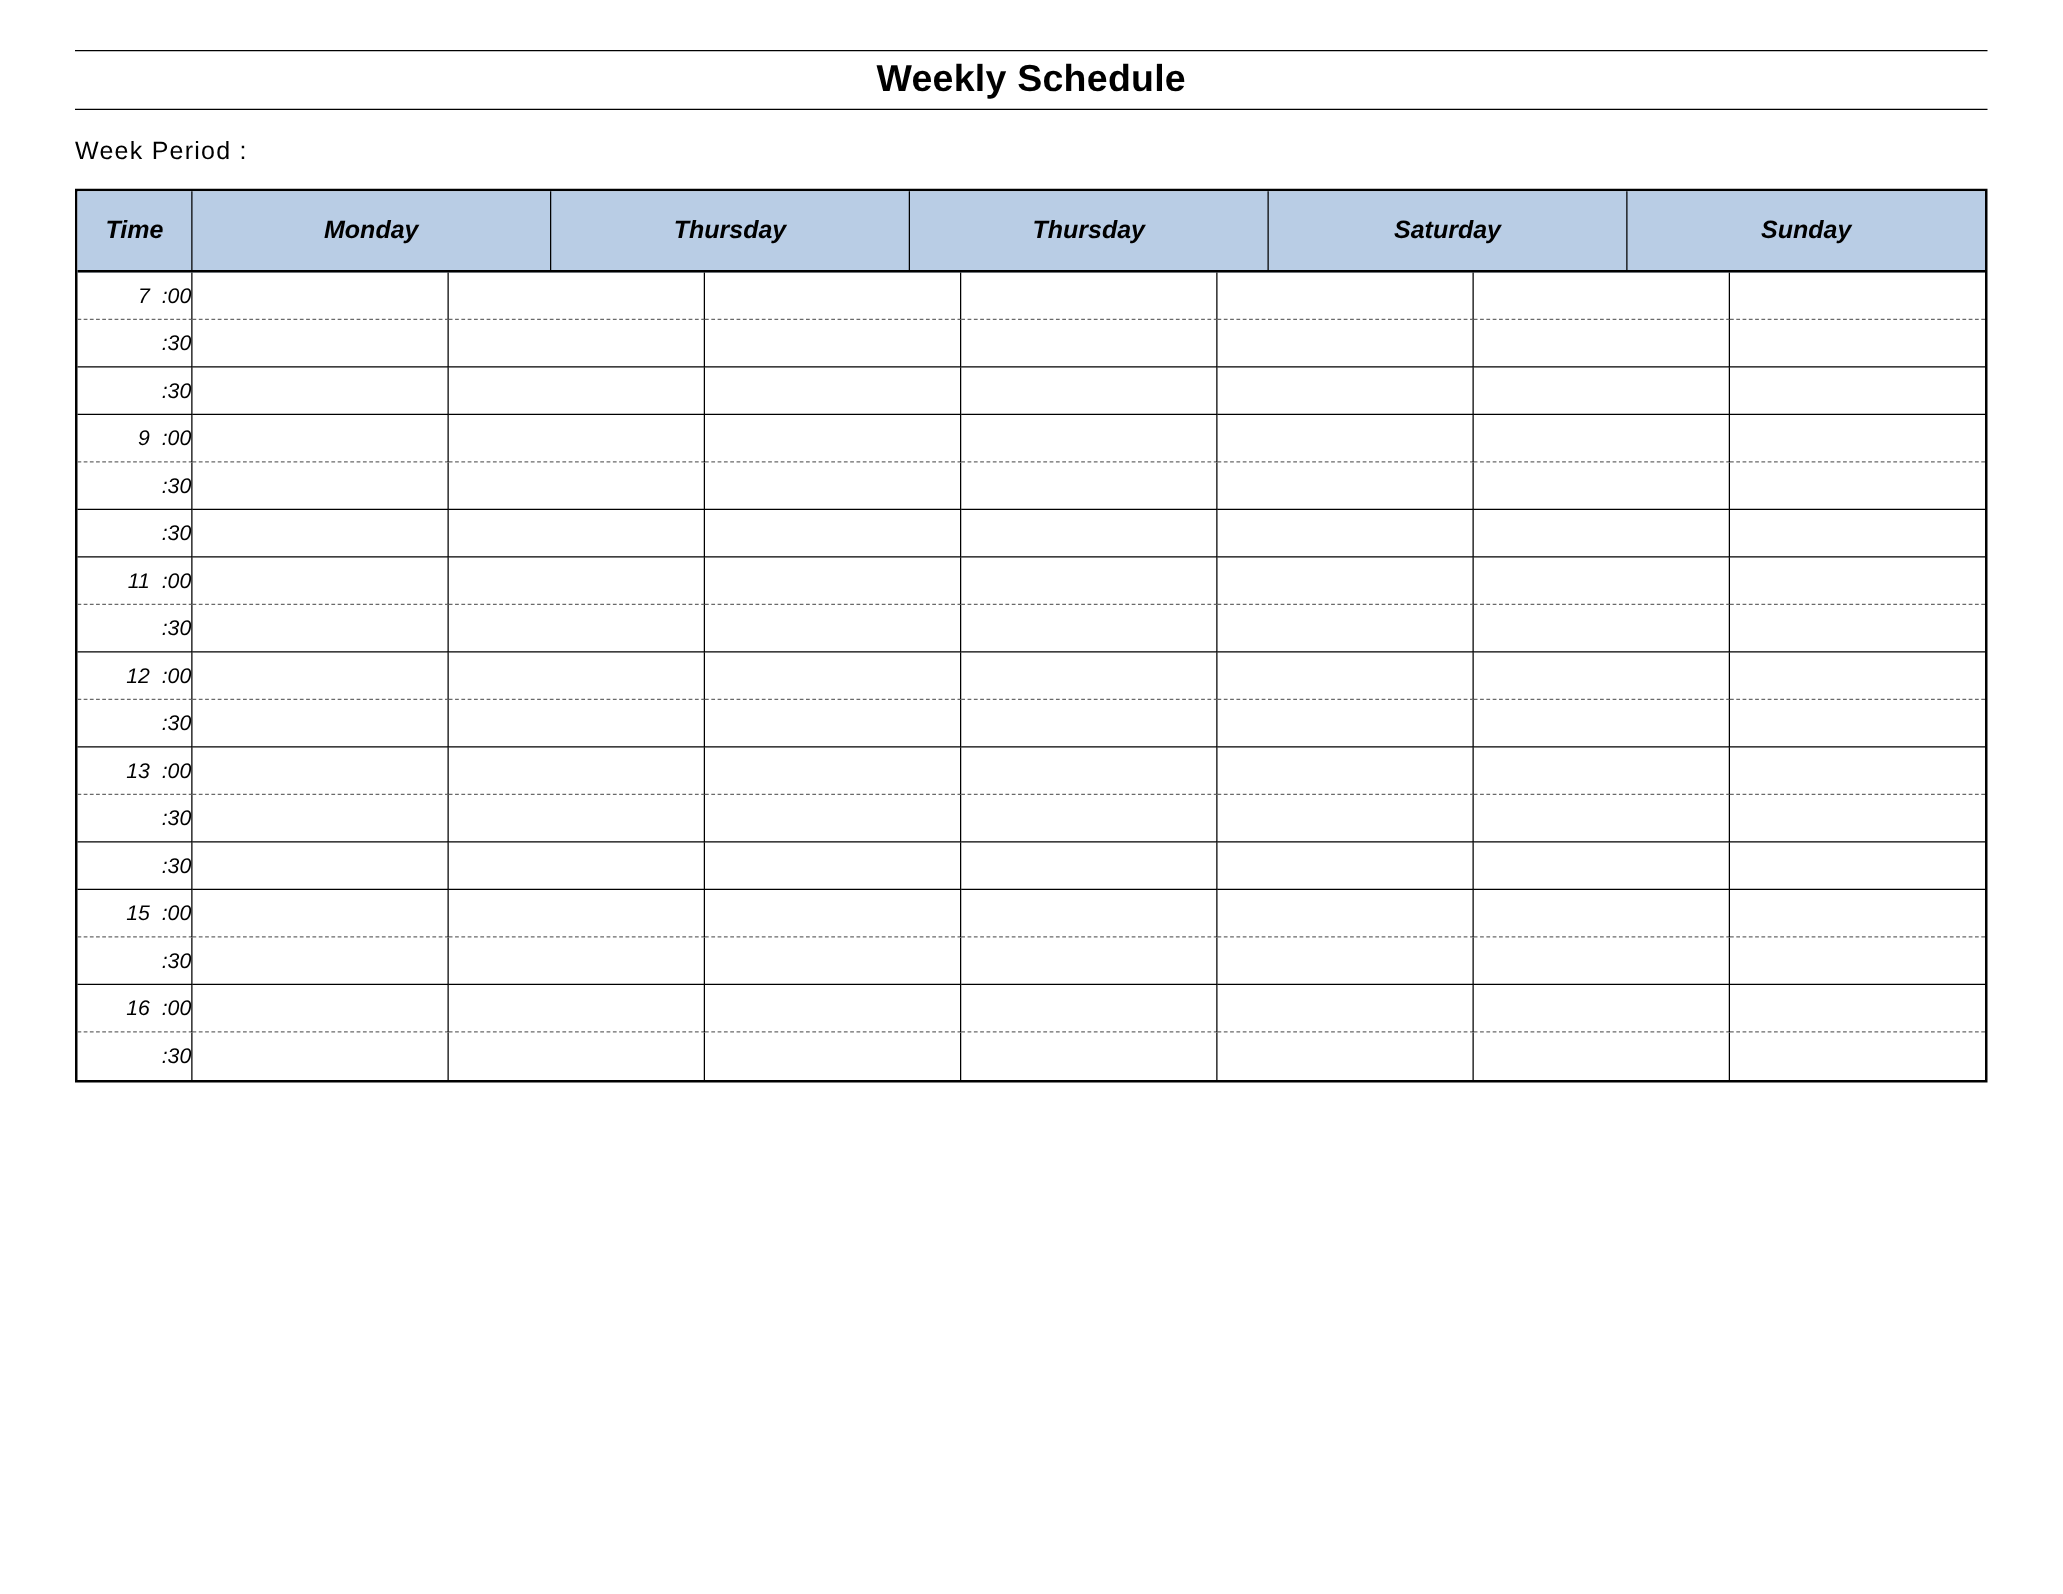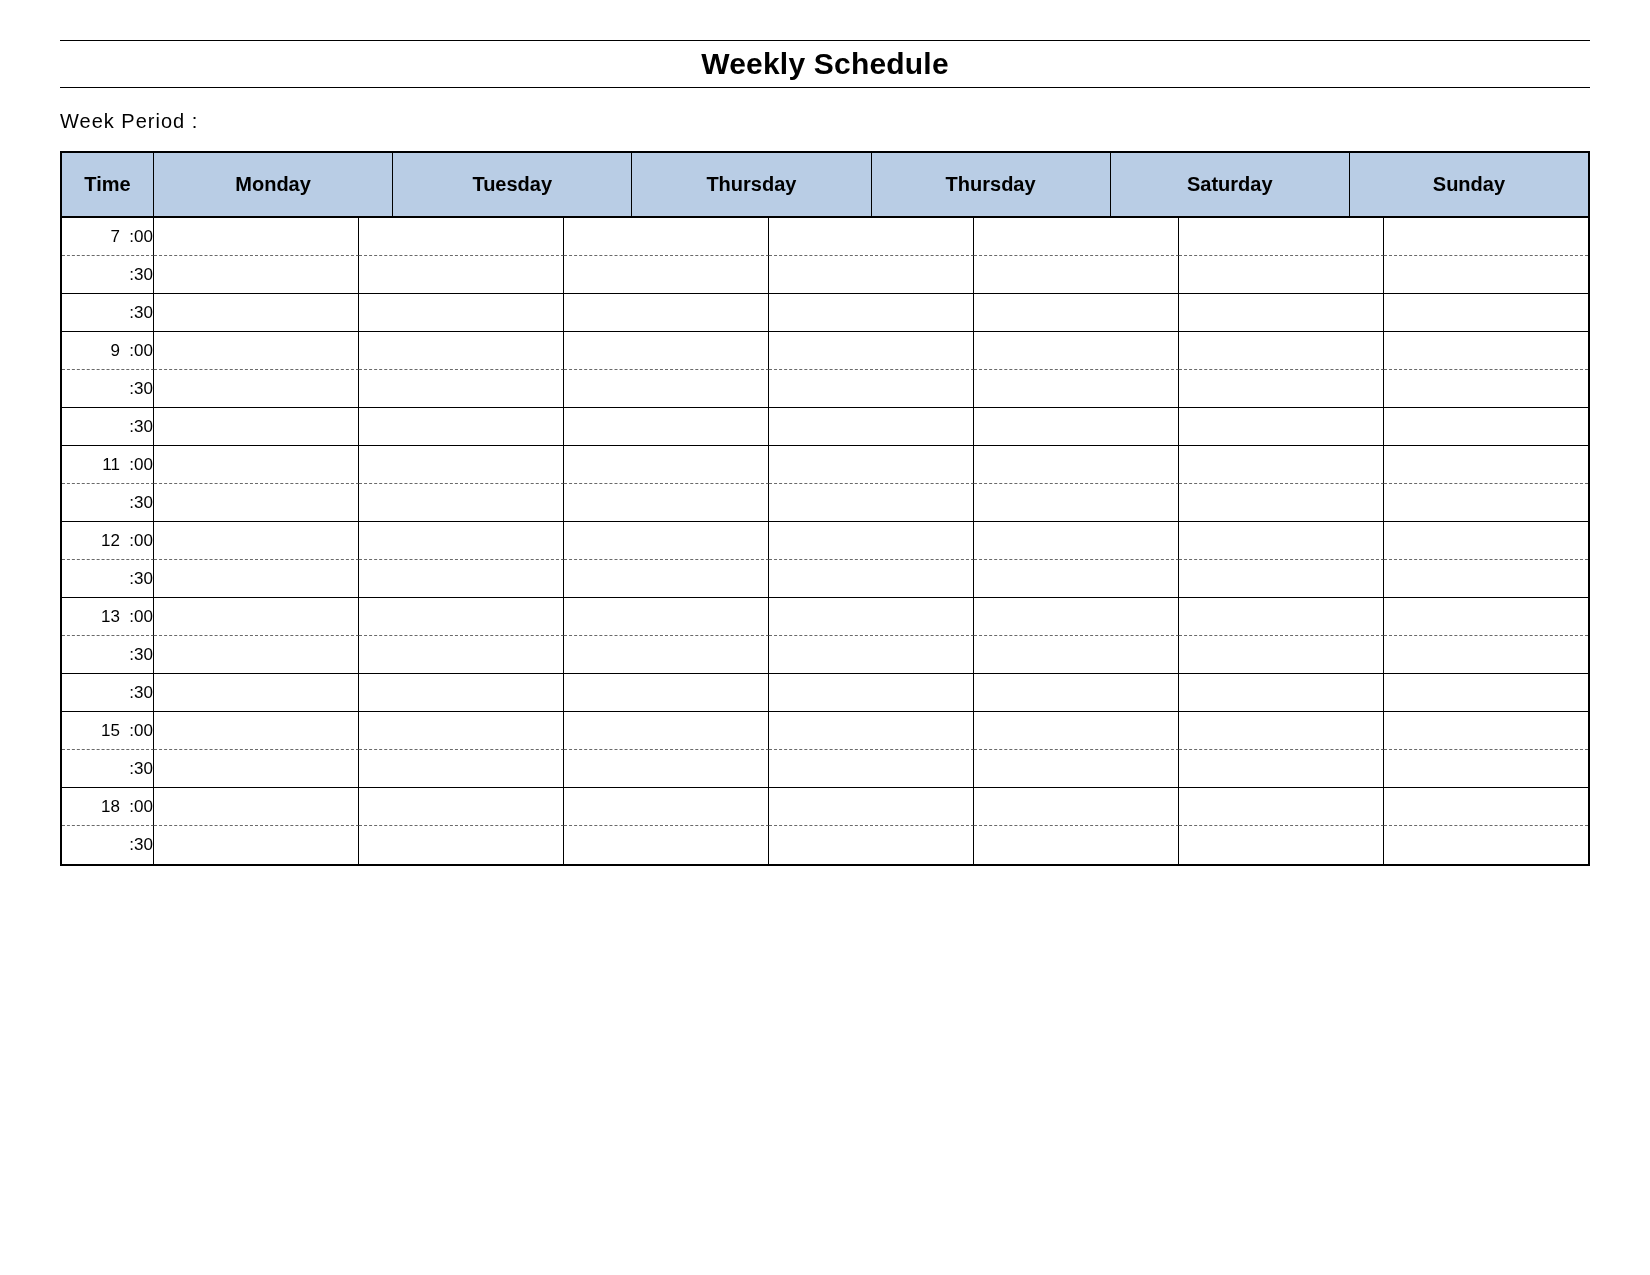--- a/index.html
+++ b/index.html
@@ -30,20 +30,21 @@
     .week-period {
       margin-top: 22px;
       font-size: 20px;
       letter-spacing: 1px;
     }
     .grid {
       margin-top: 18px;
       border: 2px solid #000;
       width: 100%;
       box-sizing: border-box;
+      font-style: italic;
     }
     .row {
       display: flex;
       width: 100%;
       box-sizing: border-box;
     }
     .cell {
       box-sizing: border-box;
       border-right: 1px solid #000;
     }
@@ -93,21 +94,20 @@
     <div class="title">Weekly Schedule</div>
   </div>
 
   <div class="week-period">Week  Period :</div>
 
   <div class="grid">
 
     <div class="row head">
       <div class="cell c-time">Time</div>
       <div class="cell c-day">Monday</div>
-      <div class="cell c-day">Tuesday</div>
       <div class="cell c-day">Thursday</div>
       <div class="cell c-day">Thursday</div>
       <div class="cell c-day">Saturday</div>
       <div class="cell c-day">Sunday</div>
     </div>
 
     <div id="grid-body">
         <div class="row body-row sep-dash">
           <div class="cell c-time time-cell">7  :00</div>
           <div class="cell c-day"></div>
@@ -252,21 +252,21 @@
           <div class="cell c-time time-cell">:30</div>
           <div class="cell c-day"></div>
           <div class="cell c-day"></div>
           <div class="cell c-day"></div>
           <div class="cell c-day"></div>
           <div class="cell c-day"></div>
           <div class="cell c-day"></div>
           <div class="cell c-day"></div>
         </div>
         <div class="row body-row sep-dash">
-          <div class="cell c-time time-cell">18  :00</div>
+          <div class="cell c-time time-cell">16  :00</div>
           <div class="cell c-day"></div>
           <div class="cell c-day"></div>
           <div class="cell c-day"></div>
           <div class="cell c-day"></div>
           <div class="cell c-day"></div>
           <div class="cell c-day"></div>
           <div class="cell c-day"></div>
         </div>
         <div class="row body-row sep-none">
           <div class="cell c-time time-cell">:30</div>

